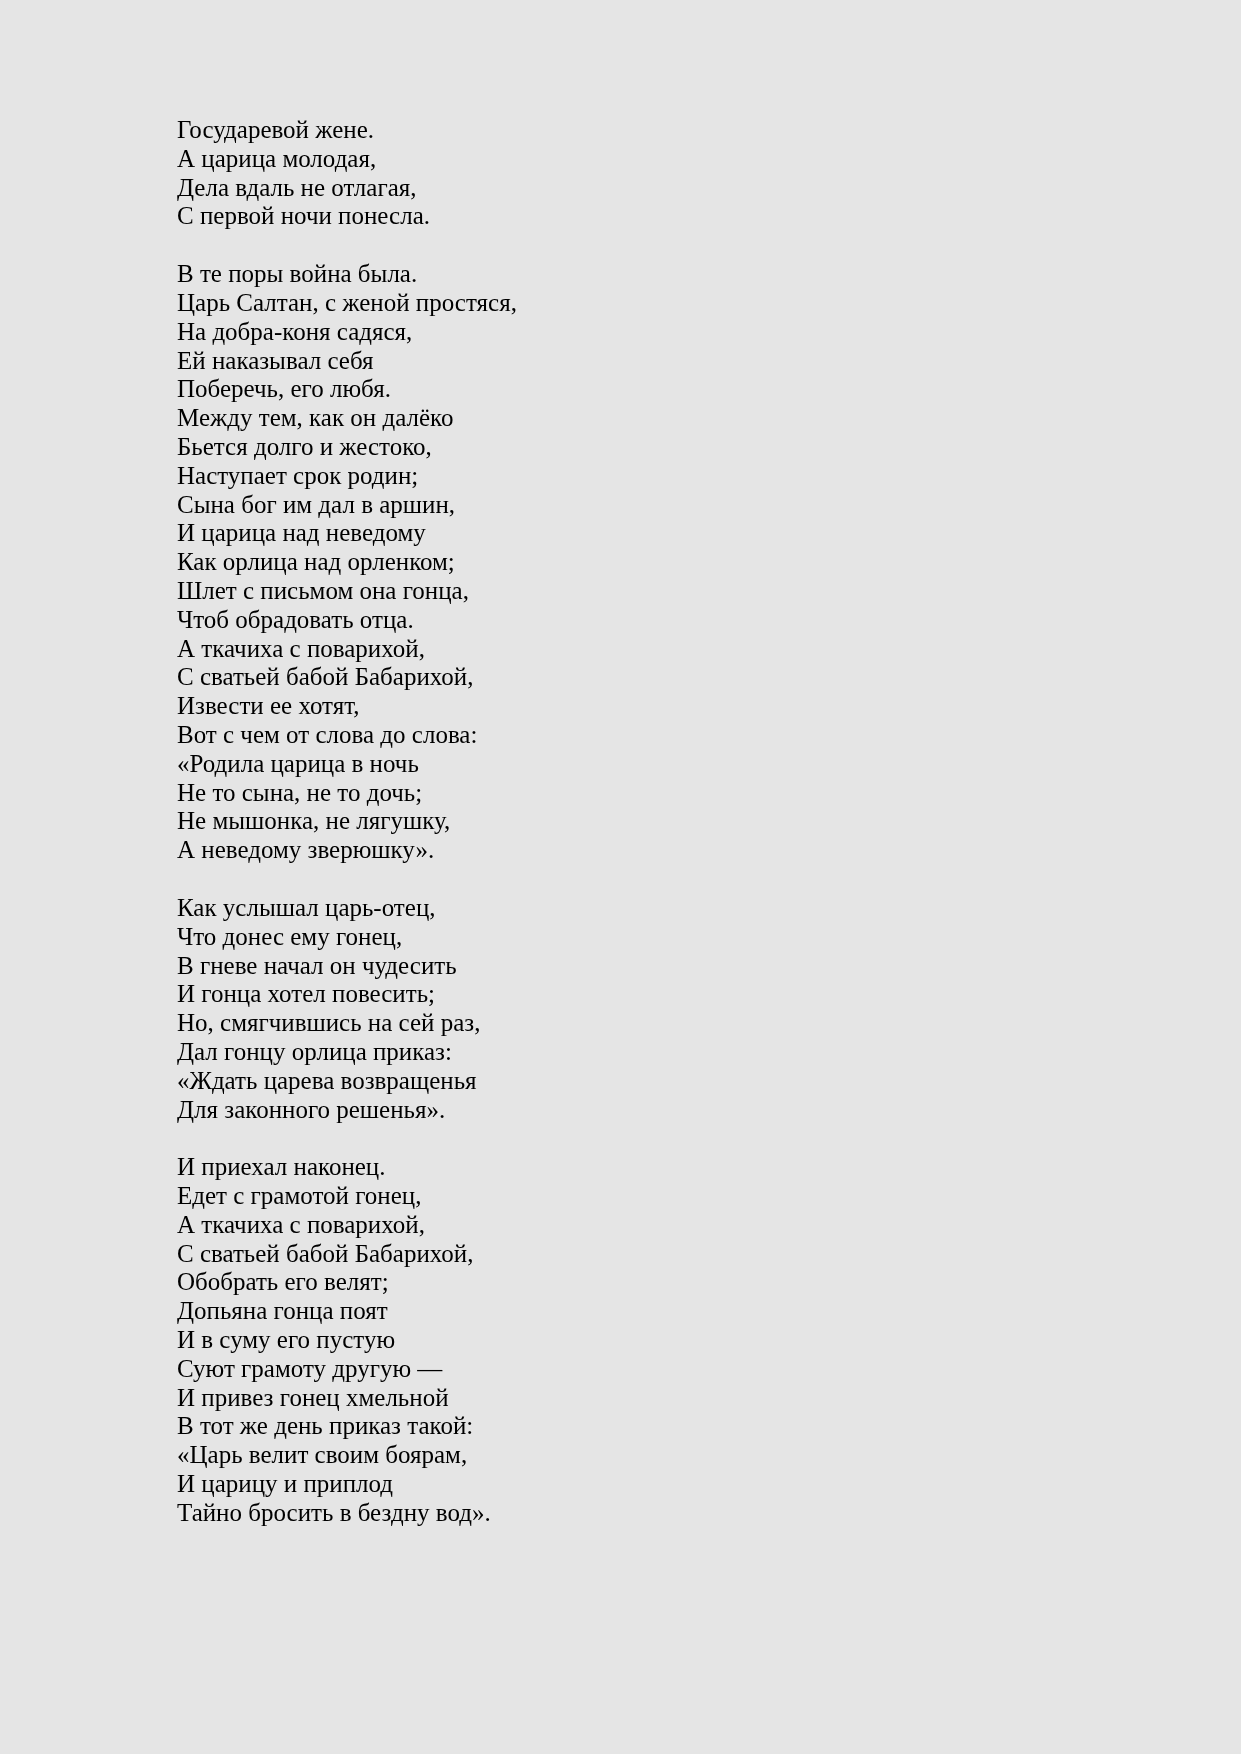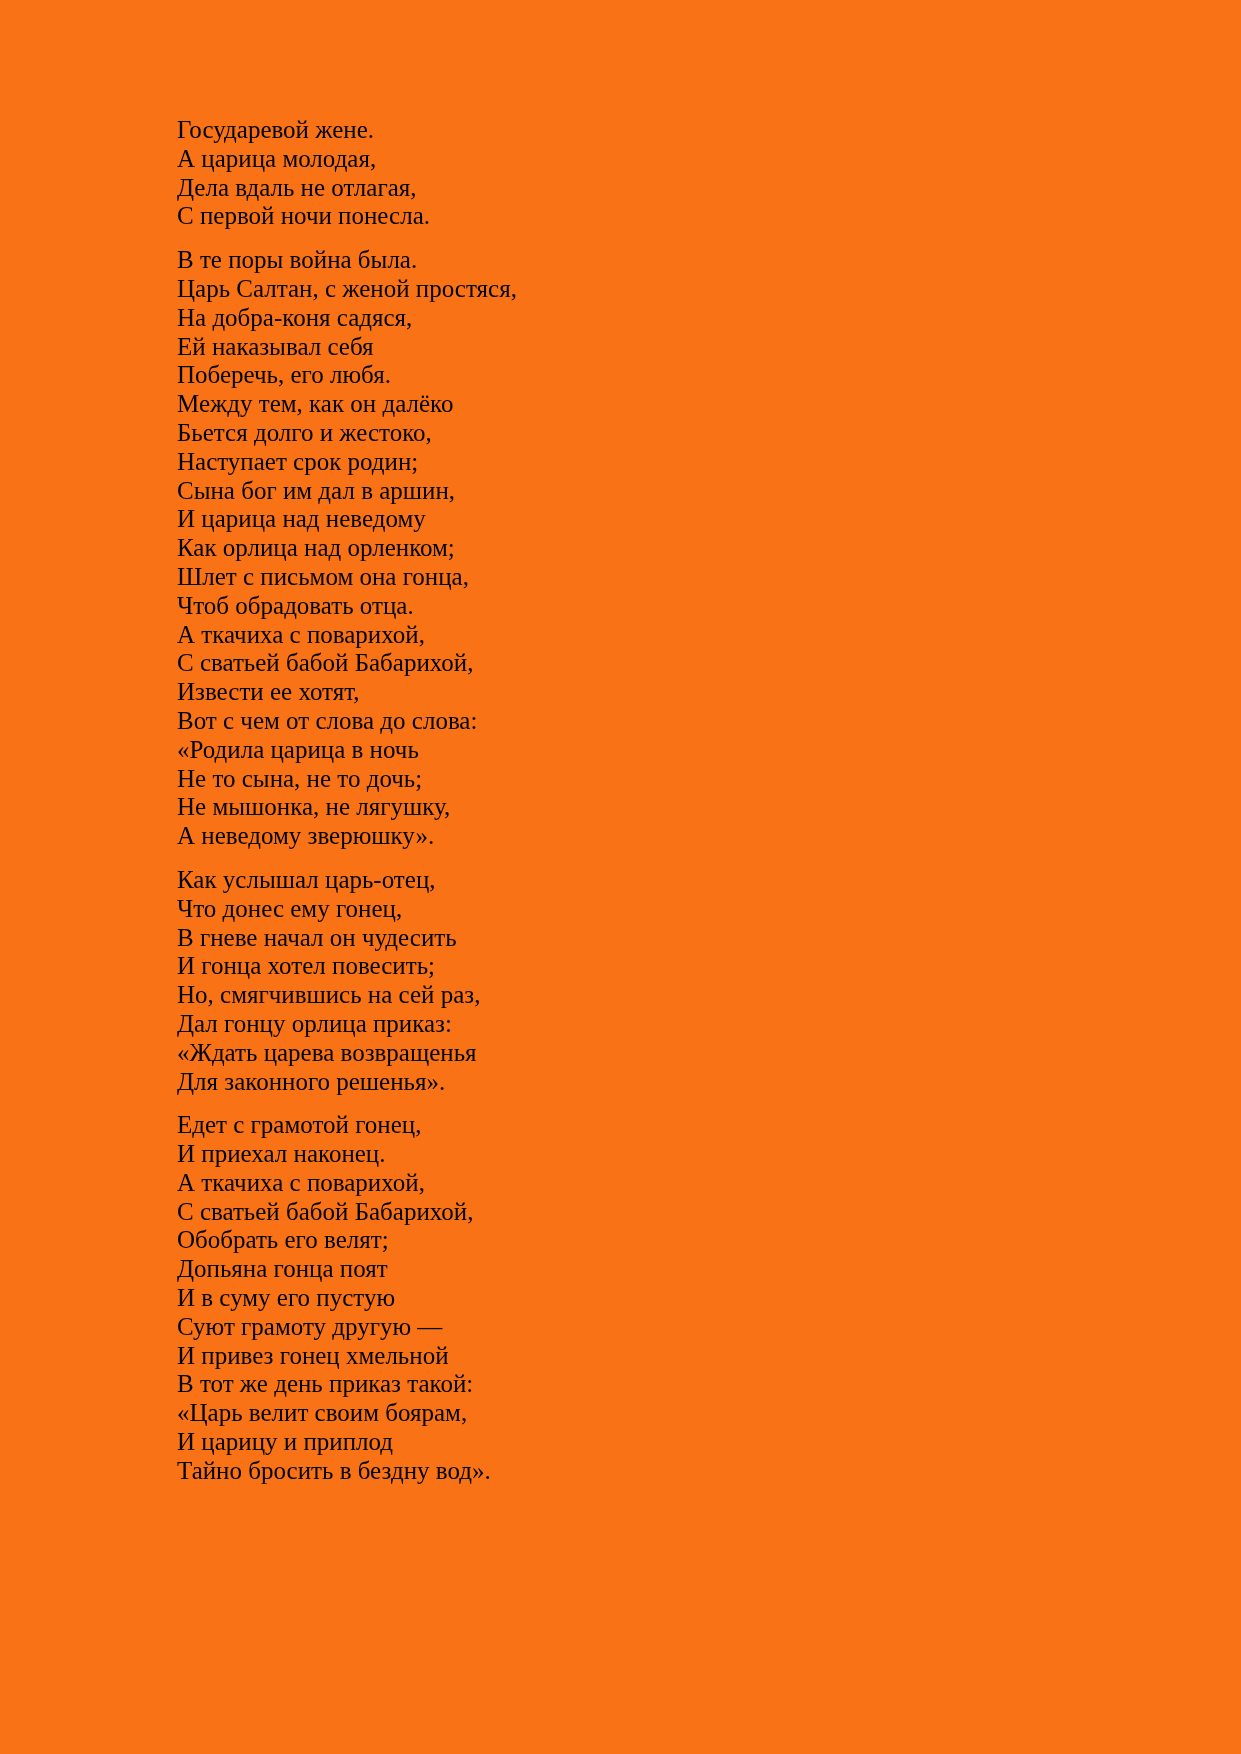--- a/index.html
+++ b/index.html
@@ -9,33 +9,33 @@
   body {
     width: 1241px;
     height: 1754px;
     background: #ffffff;
     overflow: hidden;
   }
   .page {
     box-sizing: border-box;
     width: 1241px;
     height: 1754px;
-    background: #f97316;
+    background: #e5e5e5;
     padding: 116px 100px 2px 177px;
   }
   .poem {
     font-family: "Liberation Serif", "DejaVu Serif", serif;
     font-size: 25px;
     line-height: 28.8px;
     color: #000000;
     font-weight: 400;
     letter-spacing: 0;
   }
   .stanza + .stanza {
-    margin-top: 15px; 
+    margin-top: 29px; 
   }
   .line {
     white-space: pre;
   }
 </style>
 </head>
 <body>
 
 <div class="page">
   <div class="poem">
@@ -72,22 +72,22 @@
         <div class="line">Как услышал царь-отец,</div>
         <div class="line">Что донес ему гонец,</div>
         <div class="line">В гневе начал он чудесить</div>
         <div class="line">И гонца хотел повесить;</div>
         <div class="line">Но, смягчившись на сей раз,</div>
         <div class="line">Дал гонцу орлица приказ:</div>
         <div class="line">«Ждать царева возвращенья</div>
         <div class="line">Для законного решенья».</div>
       </div>
       <div class="stanza">
+        <div class="line">И приехал наконец.</div>
         <div class="line">Едет с грамотой гонец,</div>
-        <div class="line">И приехал наконец.</div>
         <div class="line">А ткачиха с поварихой,</div>
         <div class="line">С сватьей бабой Бабарихой,</div>
         <div class="line">Обобрать его велят;</div>
         <div class="line">Допьяна гонца поят</div>
         <div class="line">И в суму его пустую</div>
         <div class="line">Суют грамоту другую —</div>
         <div class="line">И привез гонец хмельной</div>
         <div class="line">В тот же день приказ такой:</div>
         <div class="line">«Царь велит своим боярам,</div>
         <div class="line">И царицу и приплод</div>

